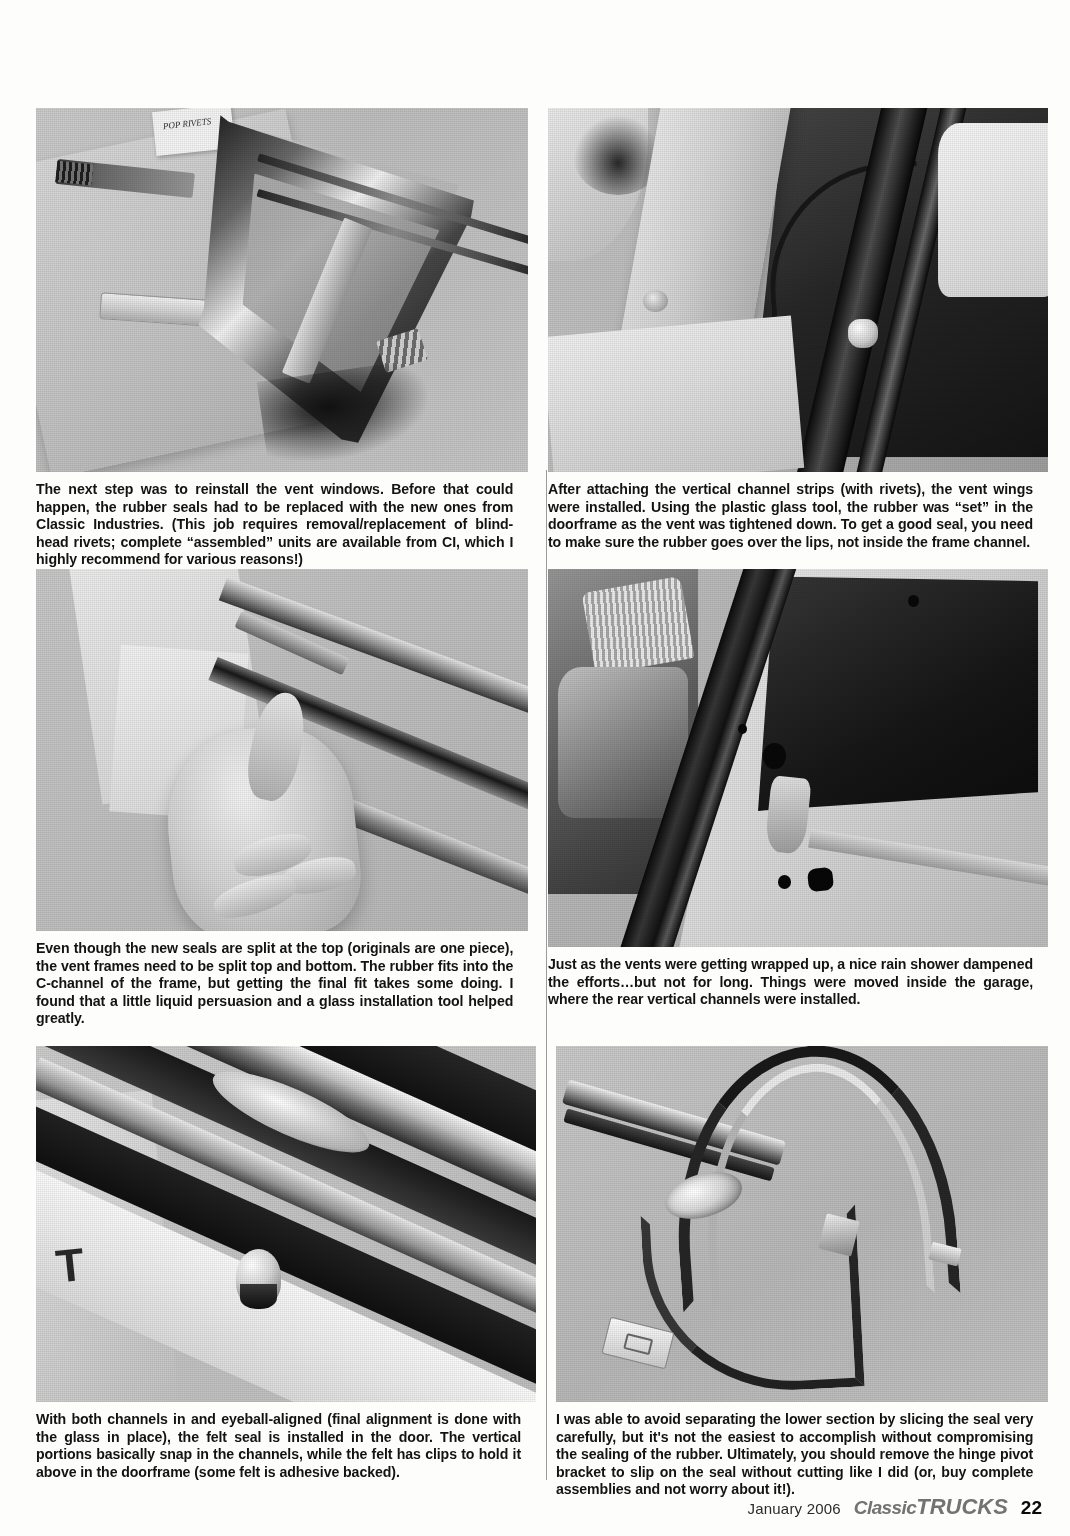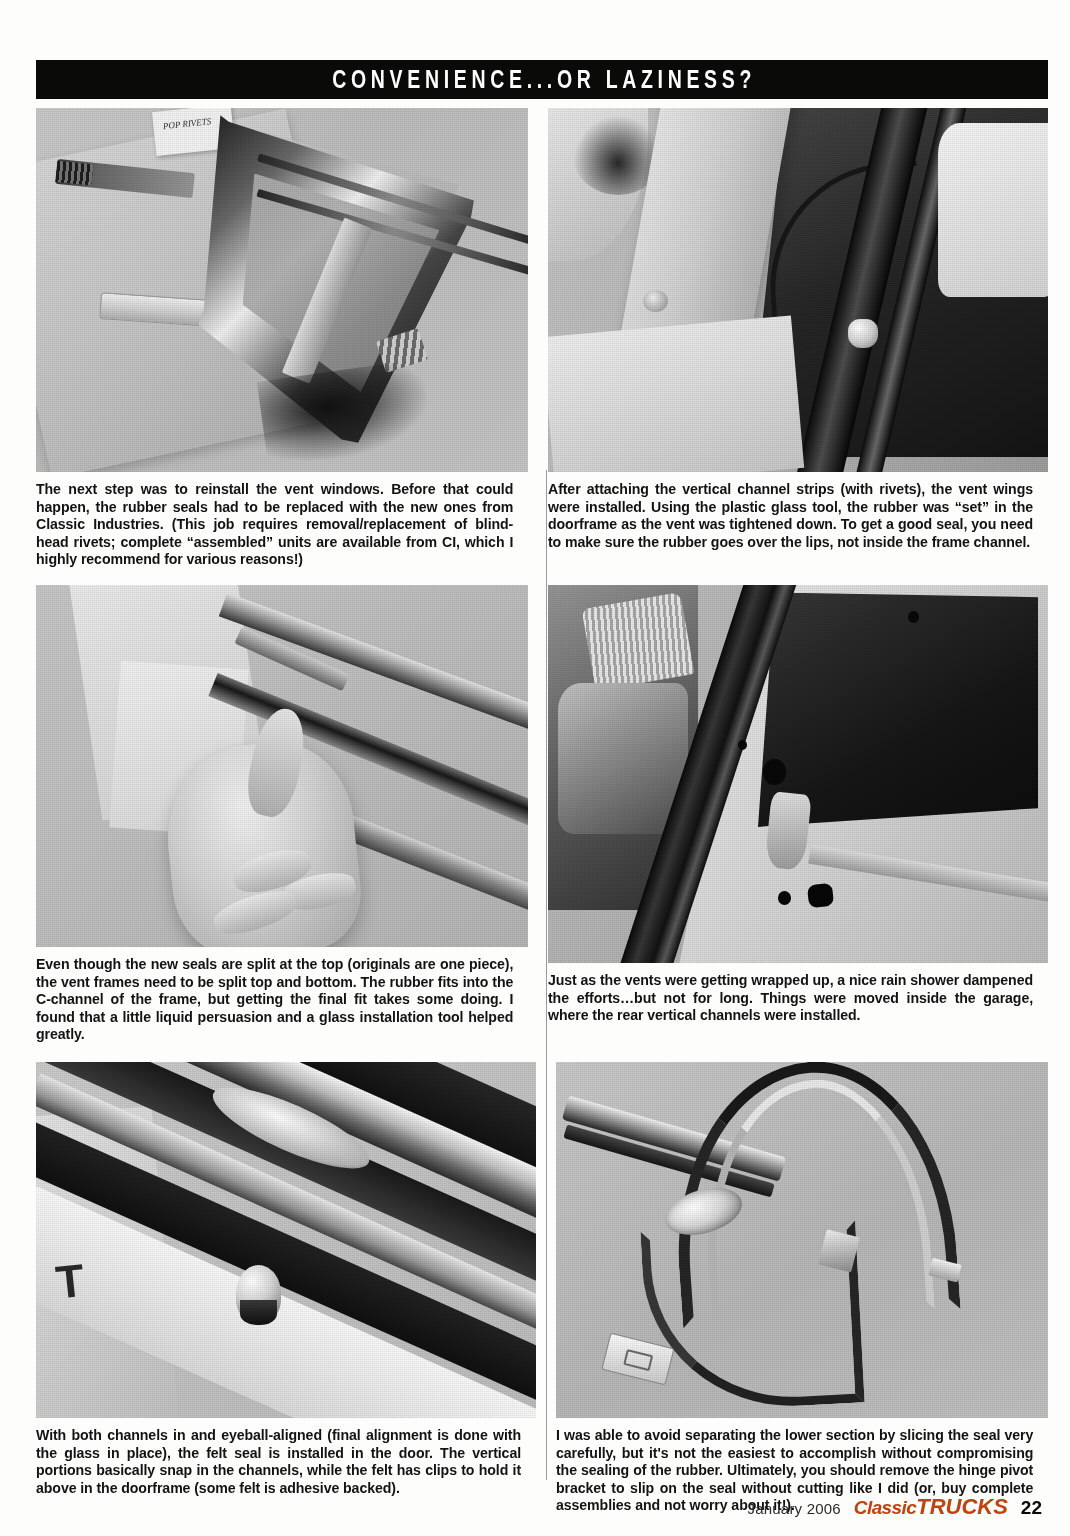--- a/index.html
+++ b/index.html
@@ -122,21 +122,21 @@
     font-weight: 400;
     font-size: 15px;
     color: #2b2b2b;
     letter-spacing: 0.2px;
   }
   .footer-logo {
     font-family: "Liberation Sans Narrow", "Liberation Sans", sans-serif;
     font-weight: 700;
     font-style: italic;
     font-size: 20px;
-    color: #c2410c;
+    color: #737373;
     letter-spacing: -0.6px;
     white-space: nowrap;
   }
   .footer-logo .lg-classic { font-size: 19px; }
   .footer-logo .lg-trucks { font-size: 22px; letter-spacing: 0px; }
   .footer-page {
     font-family: "Liberation Sans", sans-serif;
     font-weight: 700;
     font-size: 19px;
     color: #0a0a0a;
@@ -543,23 +543,20 @@
     position: absolute; left: -4%; top: 14%; width: 30%; height: 92%;
     background: linear-gradient(140deg,#e4e4e1,#c0c0bd);
     transform: rotate(-5deg);
   }
 </style>
 </head>
 <body>
 
 <div class="page">
 
-  <div class="banner">
-    <div class="banner-title">CONVENIENCE...OR LAZINESS?</div>
-  </div>
 
   <div class="col-rule"></div>
 
   <div class="grid">
 
     <div class="row">
 
       <div class="cell">
         <div class="photo p1">
           <div class="bench"></div>
@@ -592,21 +589,21 @@
           <div class="seat"></div>
           <div class="knob"></div>
           <div class="bolt"></div>
           <div class="lowpanel"></div>
         </div>
         <div class="caption">After attaching the vertical channel strips (with rivets), the vent wings were installed. Using the plastic glass tool, the rubber was “set” in the doorframe as the vent was tightened down. To get a good seal, you need to make sure the rubber goes over the lips, not inside the frame channel.</div>
       </div>
 
     </div>
 
-    <div class="row" style="margin-top:16px;">
+    <div class="row" style="">
 
       <div class="cell">
         <div class="photo p3">
           <div class="paper1"></div>
           <div class="paper2"></div>
           <div class="railA"></div>
           <div class="railB"></div>
           <div class="railC"></div>
           <div class="seal"></div>
           <div class="hand"></div>

